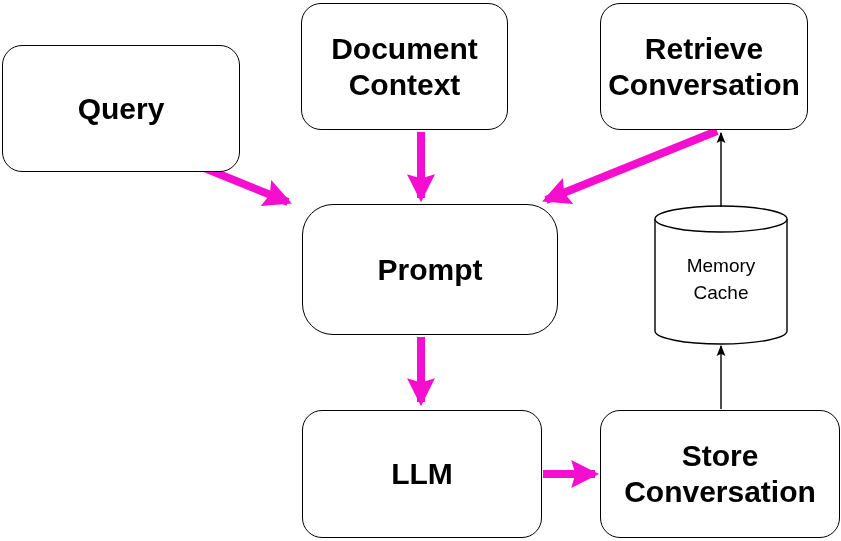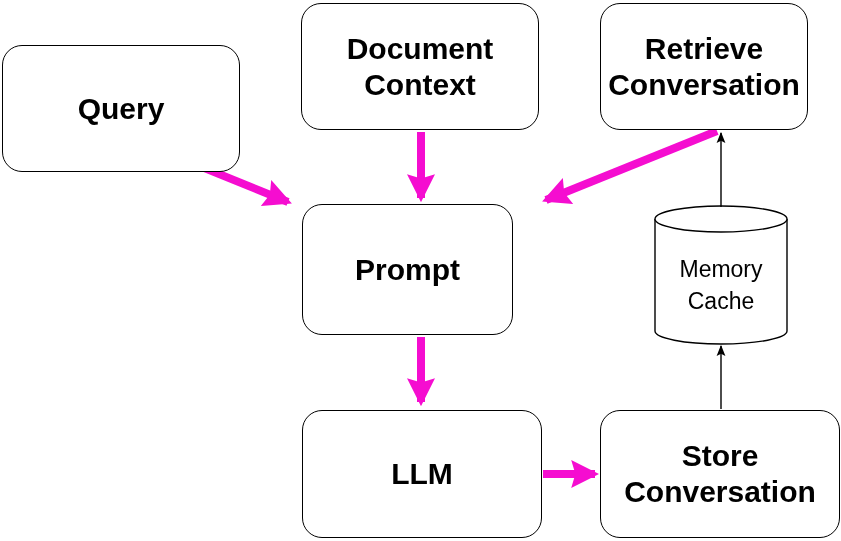--- a/index.html
+++ b/index.html
@@ -48,33 +48,33 @@
     align-items: center;
     justify-content: center;
     text-align: center;
     box-sizing: border-box;
     font-weight: 700;
     font-size: 30px;
     line-height: 1.2;
     color: var(--text, #000000);
   }
   .node-query               { left: 2px;   top: 2px;   width: 238px; height: 127px; margin-top: 43px; }
-  .node-document-context    { left: 301px; top: 3px;   width: 238px; height: 127px; }
+  .node-document-context    { left: 301px; top: 3px;   width: 207px; height: 127px; }
   .node-retrieve-conversation { left: 600px; top: 3px; width: 208px; height: 127px; }
-  .node-prompt              { left: 302px; top: 204px; width: 211px; height: 131px; }
+  .node-prompt              { left: 302px; top: 204px; width: 256px; height: 131px; border-radius: 31px; }
   .node-llm                 { left: 302px; top: 410px; width: 240px; height: 128px; }
   .node-store-conversation  { left: 600px; top: 410px; width: 240px; height: 128px; }
   .cyl-label {
     position: absolute;
     left: 657px;
     top: 253px;
     width: 128px;
     text-align: center;
     font-weight: 400;
-    font-size: 23px;
+    font-size: 19px;
     line-height: 1.4;
     color: var(--text, #000000);
   }
 </style>
 </head>
 <body>
 
 <div class="canvas">
 
   <svg class="edges-layer" viewBox="0 0 841 541" xmlns="http://www.w3.org/2000/svg">

